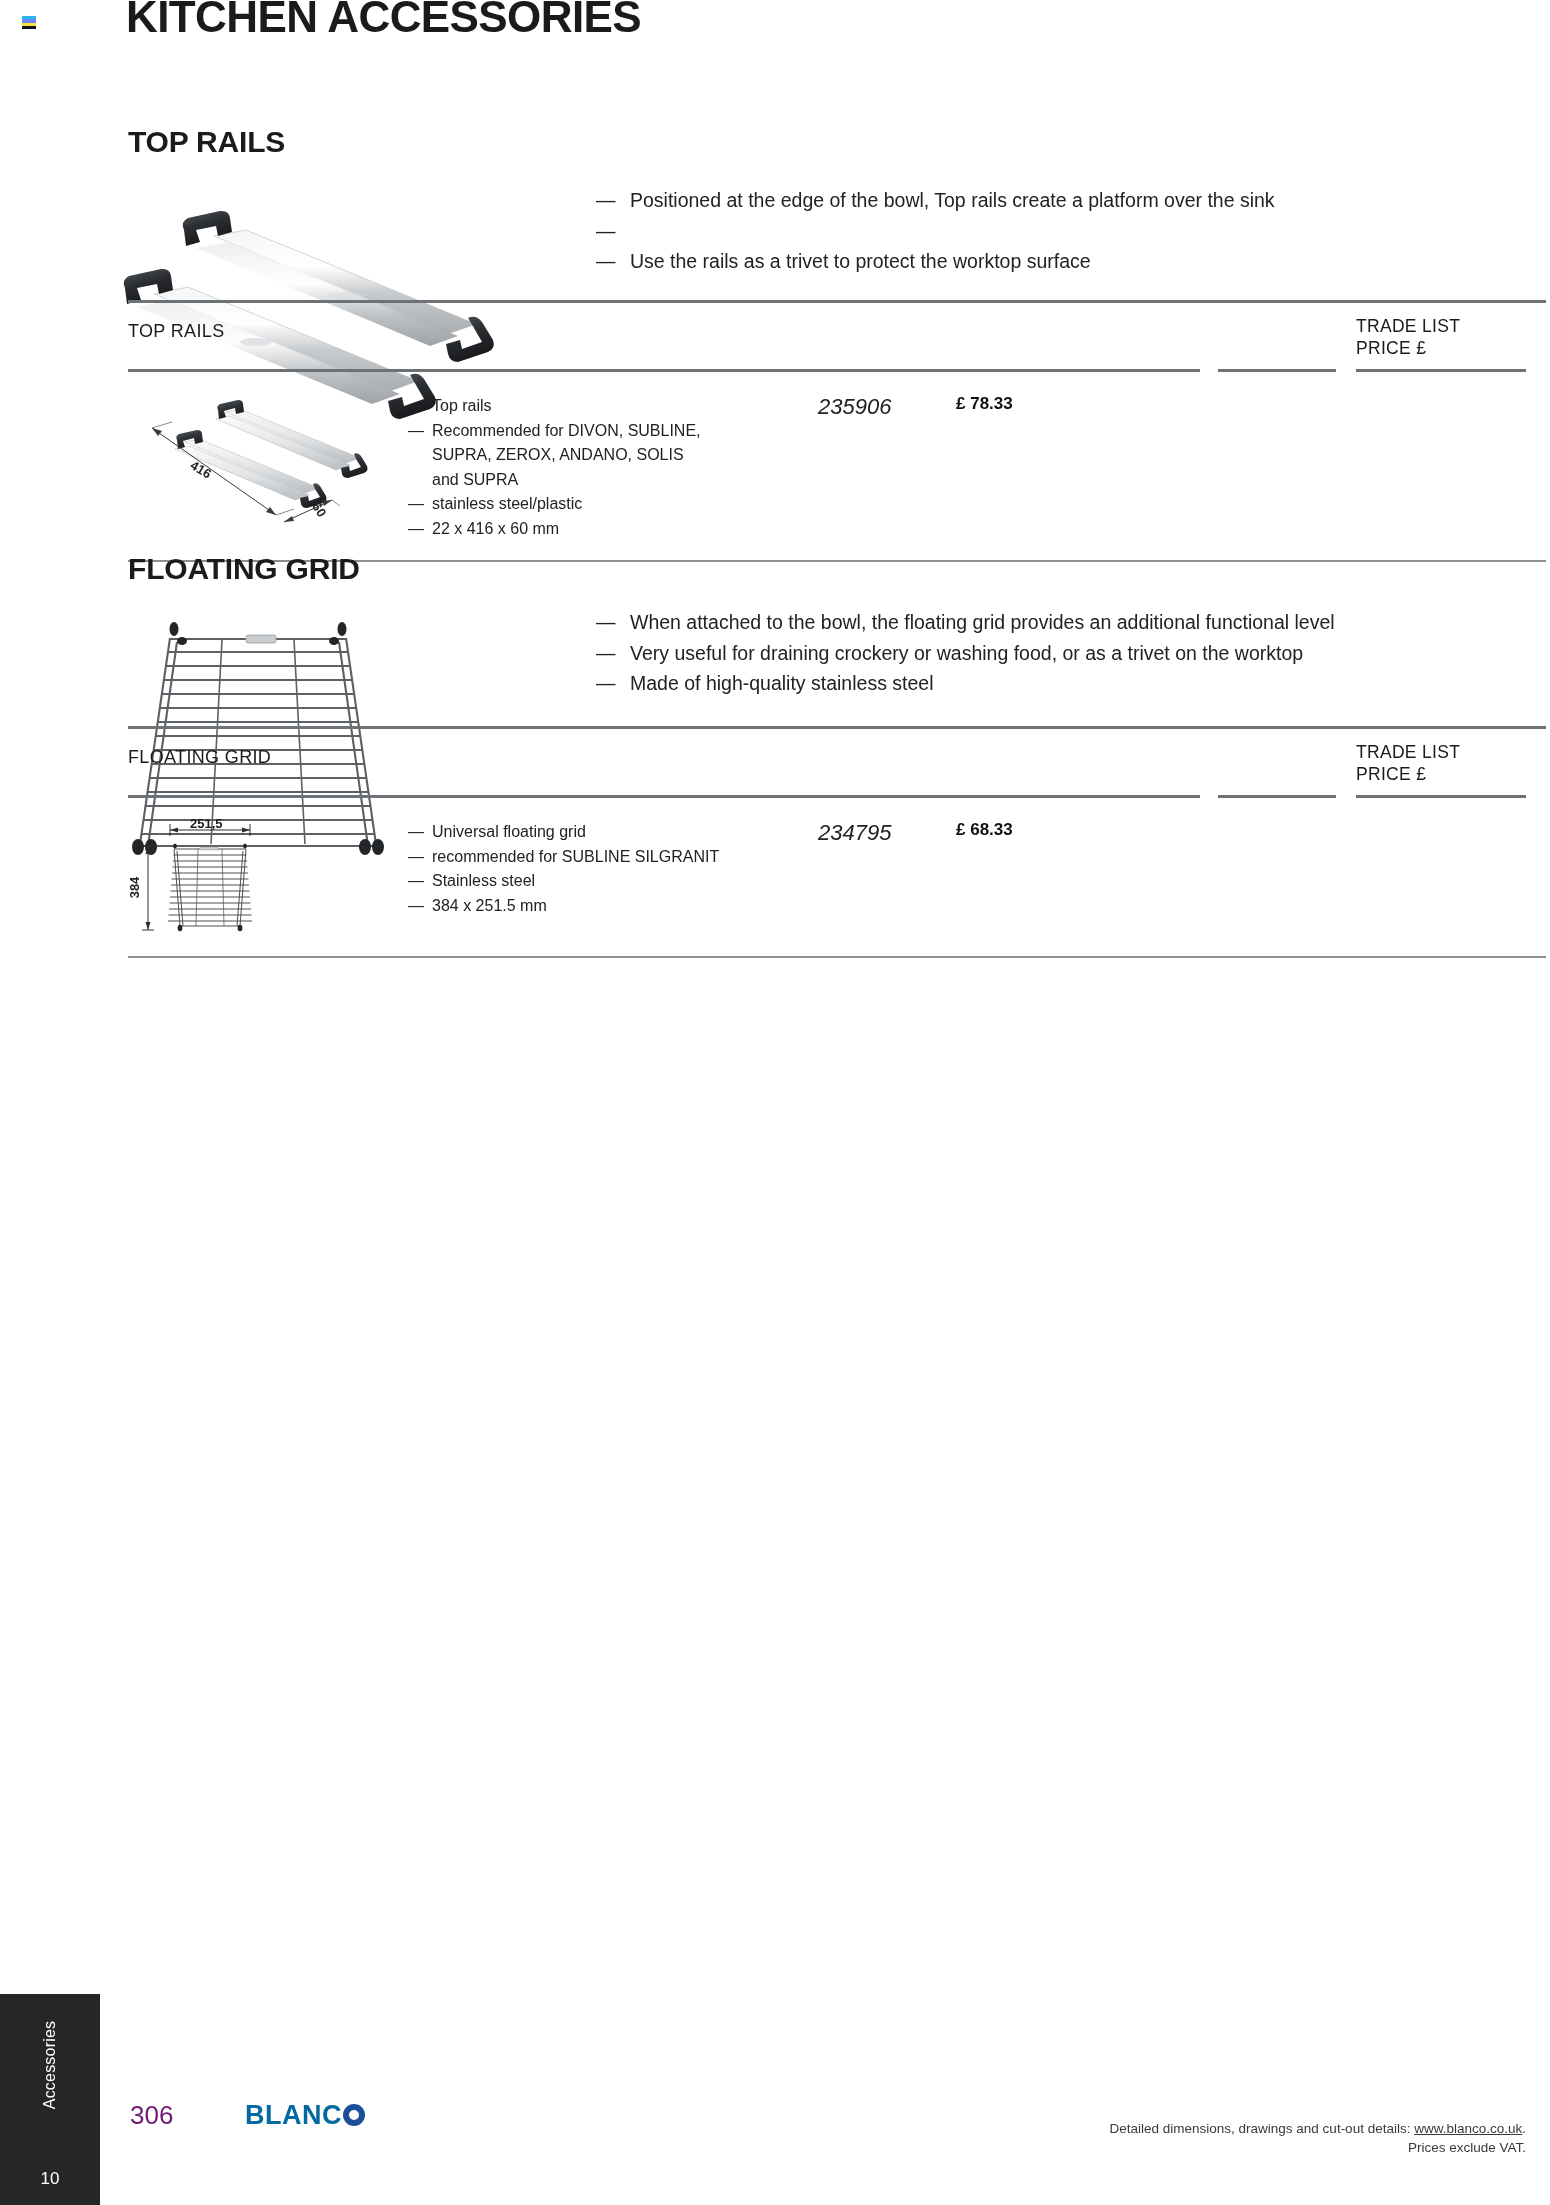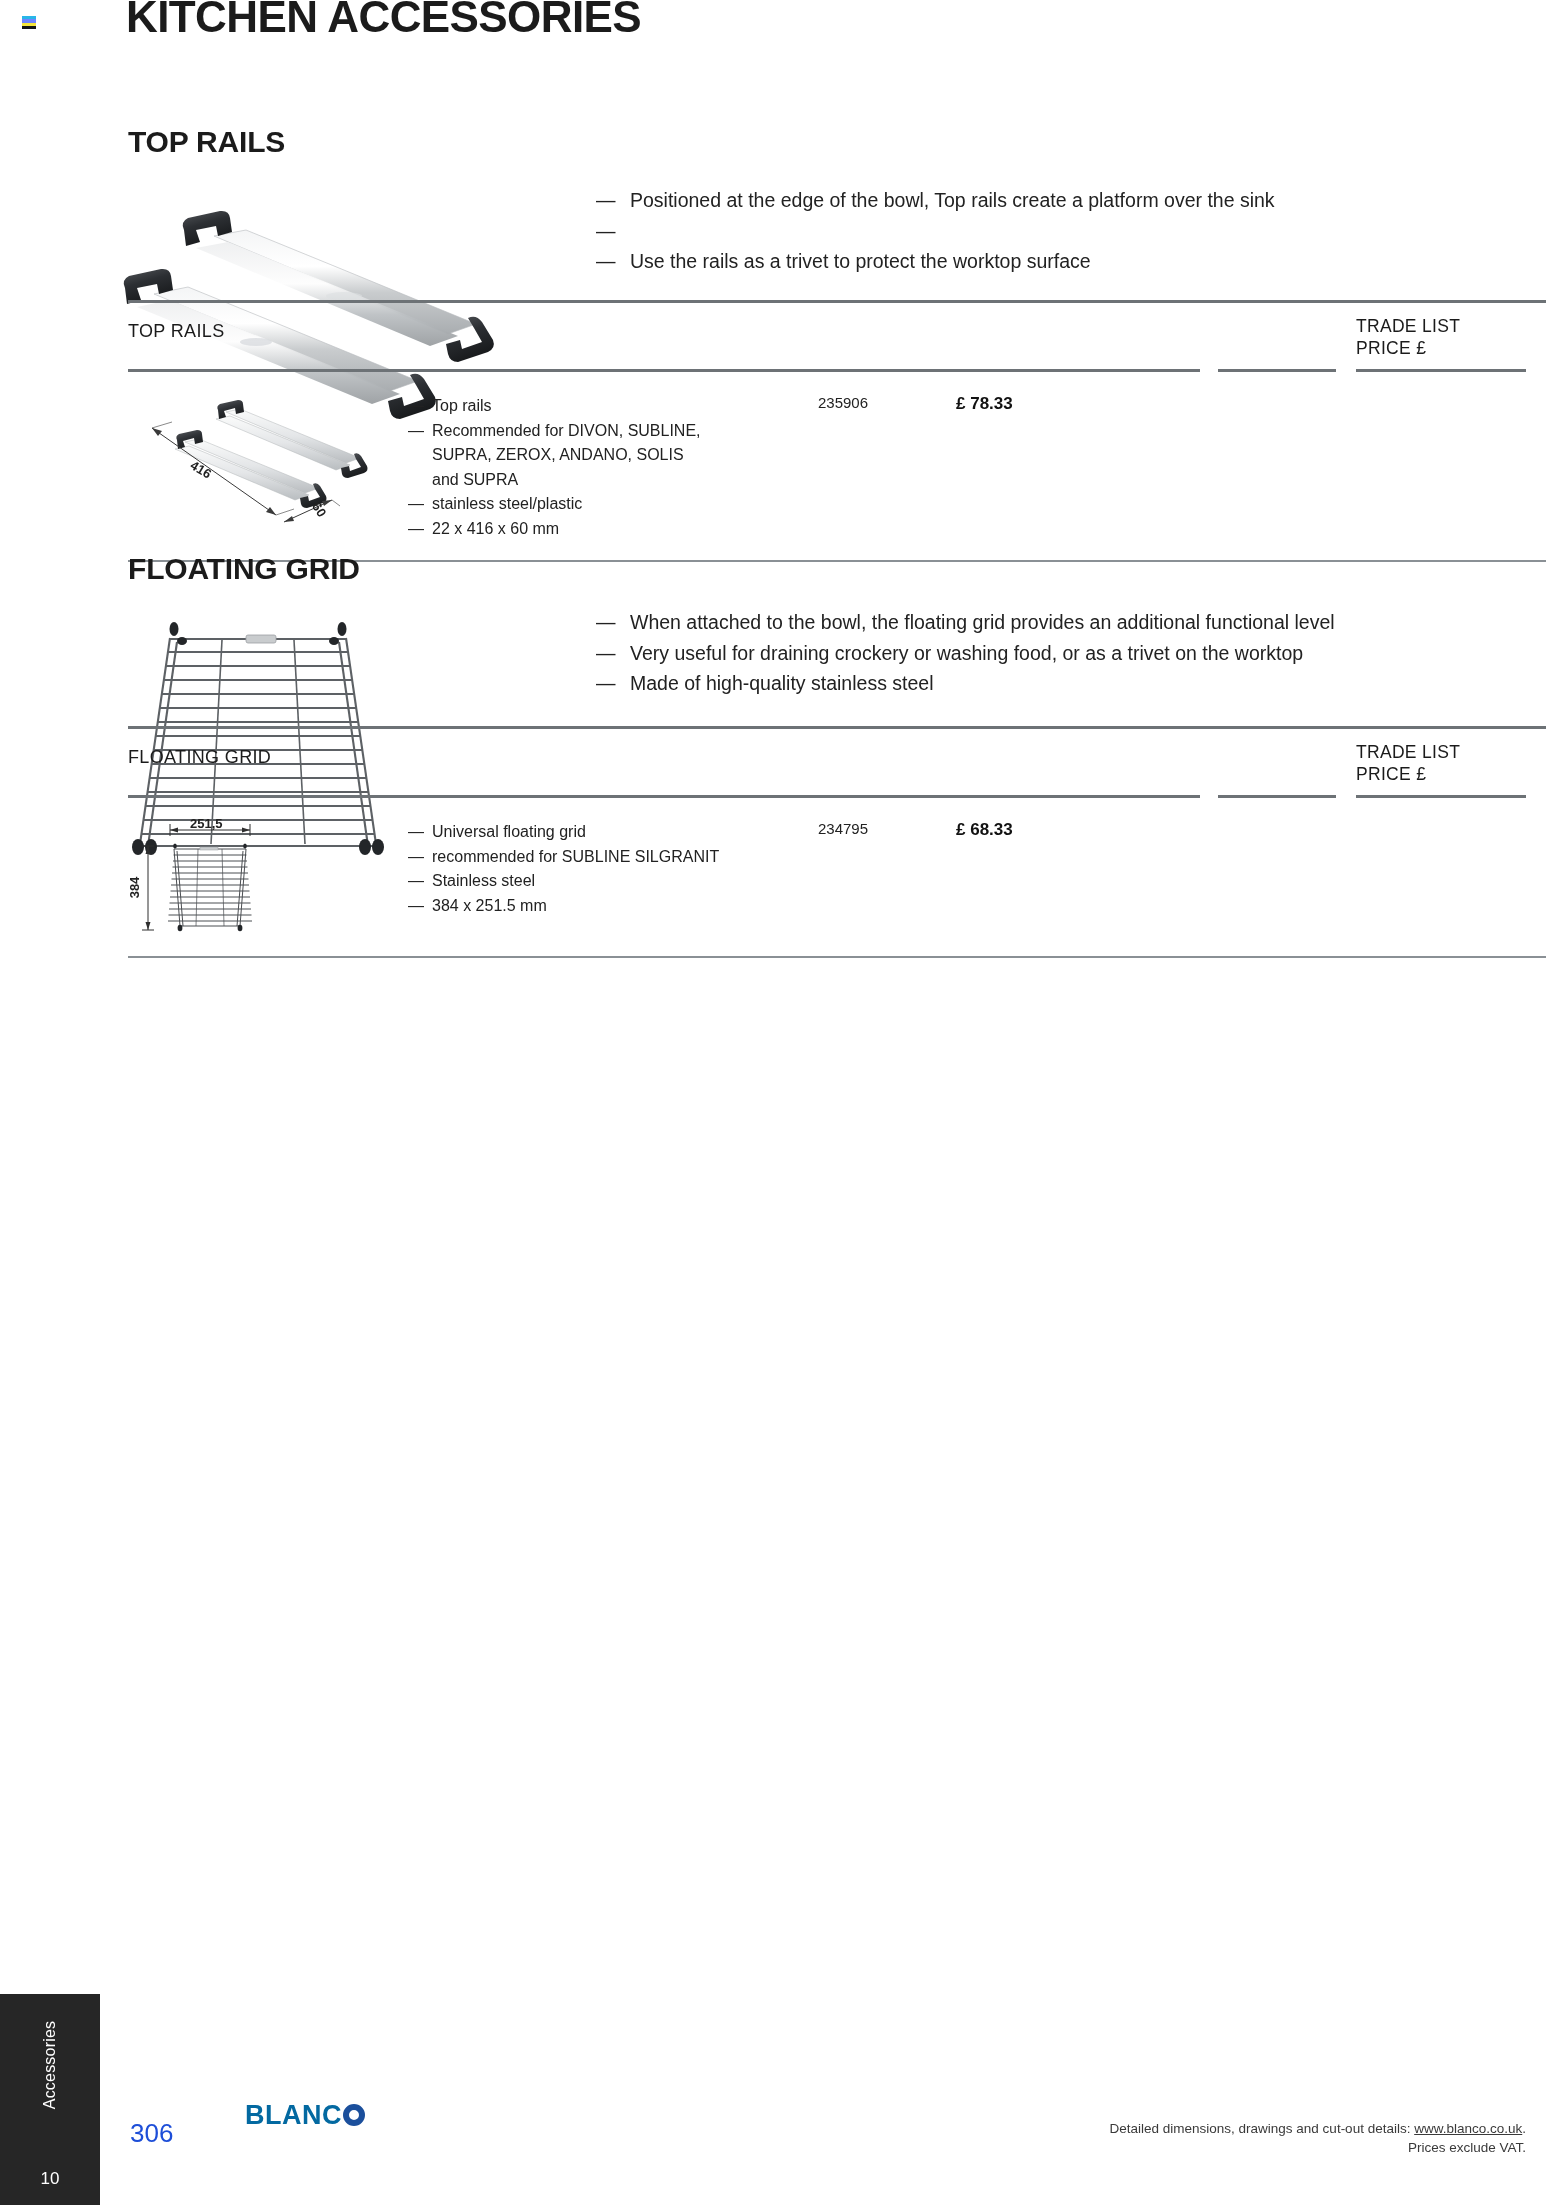--- a/index.html
+++ b/index.html
@@ -79,21 +79,21 @@
 
   .row-body{display:flex;padding-top:16px;position:relative;}
   .row-body .c-draw{flex:none;width:280px;position:relative;}
   .row-body .c-desc{
     flex:none;width:410px;font-size:16px;line-height:24.5px;color:#222;
     padding-top:6px;
   }
   .row-body .c-desc .row{display:flex;}
   .row-body .c-desc .dash{width:24px;flex:none;}
   .row-body .c-code{
-    flex:none;width:118px;font-size:15px;color:#222;padding-top:6px;
+    flex:none;width:118px;font-size:22px;color:#222;padding-top:6px;font-style:italic;
   }
   .row-body .c-price{
     flex:none;width:190px;padding-left:20px;
     font-size:17px;font-weight:bold;color:#111;padding-top:6px;
   }
 
   .tbl-bottom{margin-top:18px;}
 
   
   .draw-label{
@@ -113,21 +113,21 @@
     position:absolute;left:-10px;top:62px;width:120px;
     transform:rotate(-90deg);
     color:#fff;font-size:16px;text-align:center;letter-spacing:.2px;
   }
   .side-tab .num{
     position:absolute;left:0;right:0;bottom:16px;text-align:center;
     color:#fff;font-size:17px;
   }
 
   
-  .pg-num{position:absolute;left:130px;top:2100px;font-size:26px;color:#1d4ed8;margin-top:18px;}
+  .pg-num{position:absolute;left:130px;top:2100px;font-size:26px;color:#701a75;}
   .brand{
     position:absolute;left:245px;top:2100px;
     font-size:27px;font-weight:bold;letter-spacing:.5px;color:#0369a1;text-align:right;
   }
   .brand .o{
     display:inline-block;width:22px;height:22px;border:6px solid #1b4f9c;
     border-radius:50%;vertical-align:-2px;margin-left:1px;box-sizing:border-box;
   }
   .footnote{
     position:absolute;right:24px;top:2119px;text-align:right;

